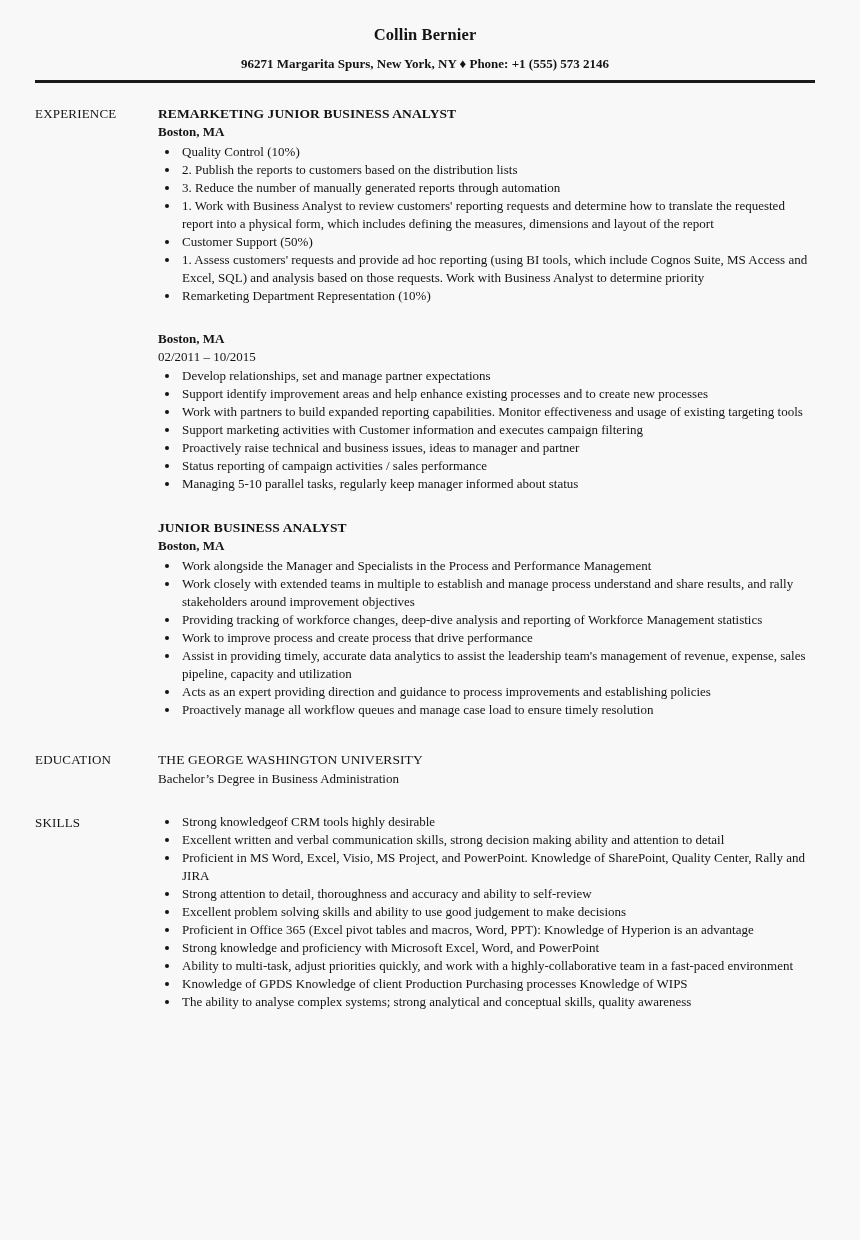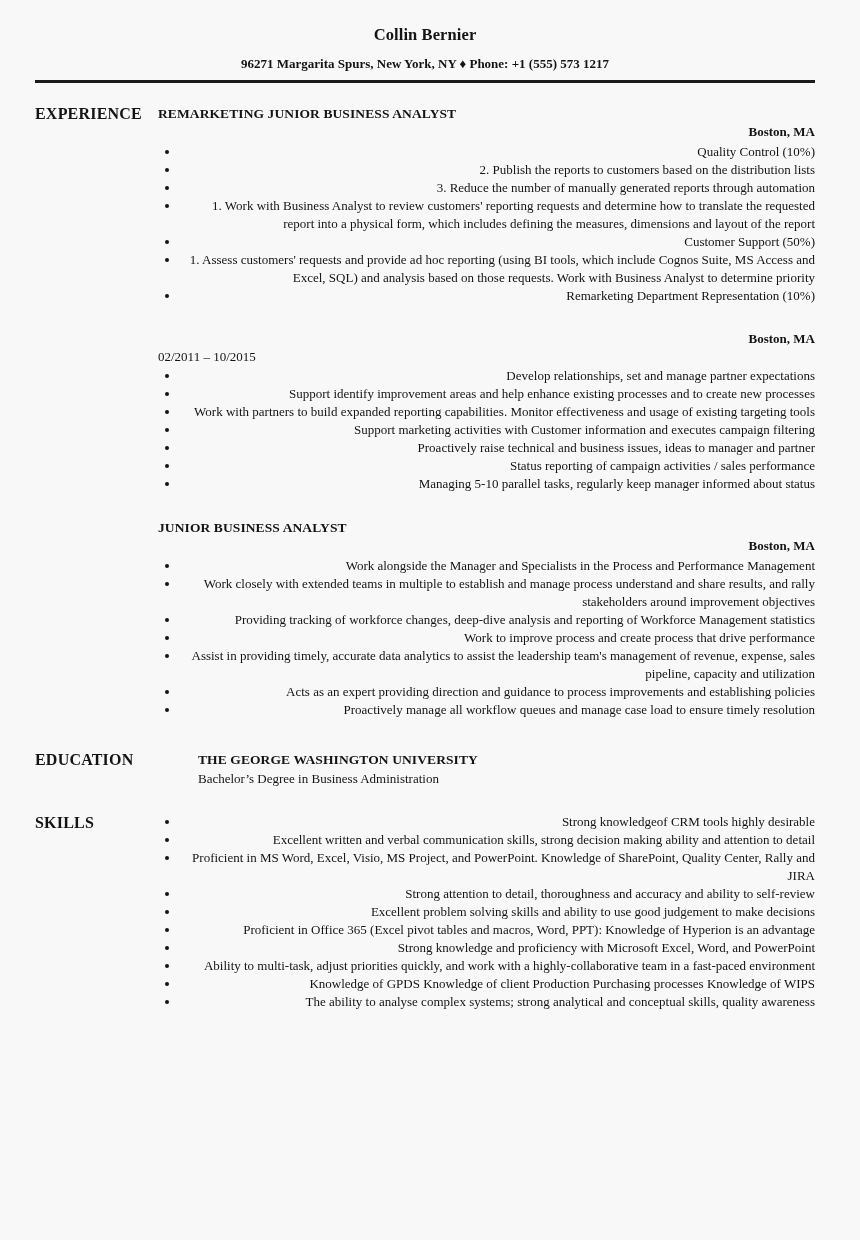--- a/index.html
+++ b/index.html
@@ -39,83 +39,81 @@
     height: 3px;
     background: #1a1a1a;
     margin-top: 9px;
   }
   
   .section {
     display: flex;
     align-items: flex-start;
   }
   .section-experience { margin-top: 21px; }
-  .section-education  { margin-top: 31px; gap: 40px; }
+  .section-education  { margin-top: 31px; }
   .section-skills     { margin-top: 25px; }
   .section-label {
     flex: none;
     width: 123px;
-    font-size: 16px;
-    font-weight: bold;
+    font-size: 13px;
+    font-weight: normal;
     line-height: 19px;
     letter-spacing: 0.2px;
   }
   .section-content { flex: 1; min-width: 0; }
   
   .job + .job { margin-top: 25px; }
   .job-title {
     font-size: 13.5px;
     font-weight: bold;
     line-height: 19px;
     letter-spacing: 0.1px;
   }
   .job-location {
     font-size: 13px;
     font-weight: bold;
     line-height: 18px;
-    text-align: right;
   }
   .job-dates {
     font-size: 13px;
     line-height: 17px;
   }
   ul.bullets {
     margin: 2px 0 0 0;
     padding-left: 22px;
     list-style: disc outside;
-    text-align: right;
   }
   ul.bullets li {
     font-size: 13px;
     line-height: 18px;
     padding-left: 2px;
   }
   
   .edu-school {
     font-size: 13.5px;
-    font-weight: bold;
+    font-weight: normal;
     line-height: 19px;
     letter-spacing: 0.1px;
   }
   .edu-degree {
     font-size: 13px;
     font-weight: normal;
     line-height: 19px;
   }
   
   .section-skills ul.bullets { margin-top: 0; }
 </style>
 </head>
 <body>
 
 <div class="page">
 
   <div class="doc-header">
     <div class="name">Collin Bernier</div>
-    <div class="contact">96271 Margarita Spurs, New York, NY ♦ Phone: +1 (555) 573 1217</div>
+    <div class="contact">96271 Margarita Spurs, New York, NY ♦ Phone: +1 (555) 573 2146</div>
     <div class="rule"></div>
   </div>
 
   <div class="section section-experience">
     <div class="section-label">EXPERIENCE</div>
     <div class="section-content">
   <div class="job">
     <div class="job-title">REMARKETING JUNIOR BUSINESS ANALYST</div>
     <div class="job-location">Boston, MA</div>
     <ul class="bullets">

